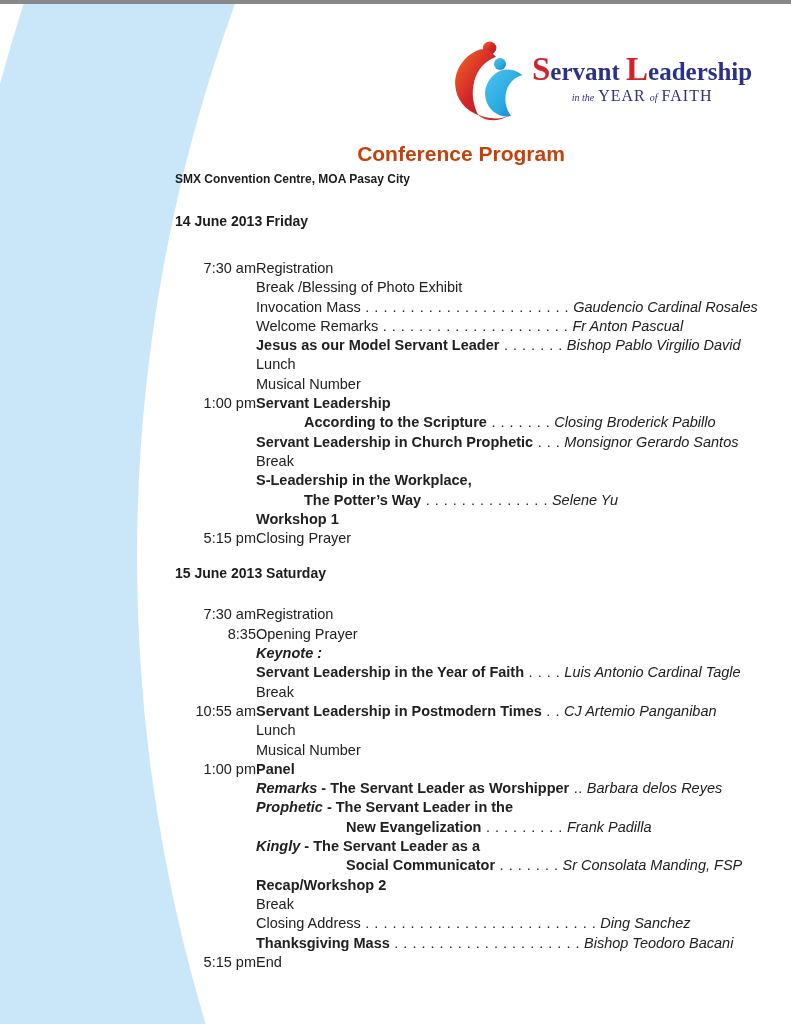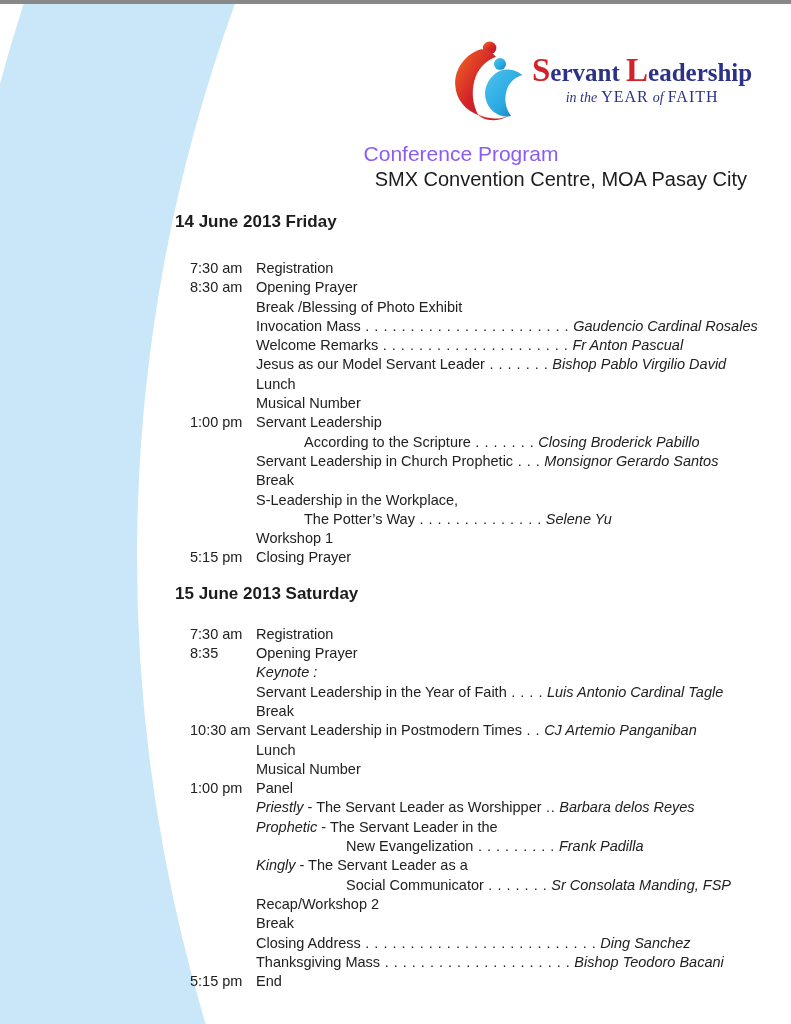--- a/index.html
+++ b/index.html
@@ -38,47 +38,47 @@
     white-space:nowrap;
   }
   .logo-name .cap { color:var(--red,#d2232a); font-size:33px; }
   .logo-tagline {
     font-family:"Liberation Serif", serif;
     color:var(--navy,#2b3187);
     font-size:16px; line-height:18px;
     white-space:nowrap;
     margin-top:-1px;
   }
-  .logo-tagline .script { font-style:italic; font-size:14px; }
+  .logo-tagline .script { font-style:italic; font-size:10px; }
   .logo-tagline .caps { letter-spacing:1px; }
   
   .content {
     position:absolute; left:175px; top:138px; width:585px;
     font-size:14.5px;
   }
   .doc-title {
-    text-align:center; font-weight:normal;
+    text-align:center; font-weight:bold;
     font-size:21px; line-height:24px;
-    width:572px; color:#8b5cf6;
+    width:572px; color:#c2410c;
   }
   .doc-subtitle {
-    text-align:right; font-weight:normal;
-    font-size:20px; line-height:22px; margin-top:2px;
+    text-align:left; font-weight:bold;
+    font-size:12px; line-height:22px; margin-top:2px;
     width:572px; color:#1c1c1c;
   }
   .day-section:nth-of-type(1) { margin-top:20px; }
   .day-section:nth-of-type(2) { margin-top:14px; }
-  .day-heading { font-weight:bold; font-size:17px; line-height:23px; color:#1c1c1c; }
+  .day-heading { font-weight:bold; font-size:14px; line-height:23px; color:#1c1c1c; }
   .day-section:nth-of-type(1) .rows { margin-top:26px; }
   .day-section:nth-of-type(2) .rows { margin-top:20px; }
   .row { line-height:19.3px; white-space:nowrap; padding-left:15px; }
-  .row .time { display:inline-block; width:66px; }
+  .row .time { display:inline-block; width:66px;text-align:right; }
   .row .ind1 { padding-left:48px; }
   .row .ind2 { padding-left:90px; }
-  .b { font-weight:normal; }
+  .b { font-weight:bold; }
   .i { font-style:italic; }
   .dots { letter-spacing:0.5px; }
   .speaker { font-style:italic; }
 </style>
 </head>
 <body>
 
 <div class="page">
 
   <div class="arc-band"></div>
@@ -110,21 +110,20 @@
   </div>
 
   <div class="content">
     <div class="doc-title">Conference Program</div>
     <div class="doc-subtitle">SMX Convention Centre, MOA Pasay City</div>
     <div id="schedule">
         <div class="day-section">
           <div class="day-heading">14 June 2013 Friday</div>
           <div class="rows">
             <div class="row"><span class="time">7:30 am</span><span><span>Registration</span></span></div>
-            <div class="row"><span class="time">8:30 am</span><span><span>Opening Prayer</span></span></div>
             <div class="row"><span class="time"></span><span><span>Break /Blessing of Photo Exhibit</span></span></div>
             <div class="row"><span class="time"></span><span><span>Invocation Mass</span><span class="dots">  . . . . . . . . . . . . . . . . . . . . . . .</span><span class="speaker"> Gaudencio Cardinal Rosales</span></span></div>
             <div class="row"><span class="time"></span><span><span>Welcome Remarks</span><span class="dots">  . . . . . . . . . . . . . . . . . . . . .</span><span class="speaker"> Fr Anton Pascual</span></span></div>
             <div class="row"><span class="time"></span><span><span class="b ">Jesus as our Model Servant Leader</span><span class="dots">  . . . . . . .</span><span class="speaker"> Bishop Pablo Virgilio David</span></span></div>
             <div class="row"><span class="time"></span><span><span>Lunch</span></span></div>
             <div class="row"><span class="time"></span><span><span>Musical Number</span></span></div>
             <div class="row"><span class="time">1:00 pm</span><span><span class="b ">Servant Leadership</span></span></div>
             <div class="row"><span class="time"></span><span class="ind1"><span class="b ">According to the Scripture</span><span class="dots">  . . . . . . .</span><span class="speaker"> Closing Broderick Pabillo</span></span></div>
             <div class="row"><span class="time"></span><span><span class="b ">Servant Leadership in Church Prophetic</span><span class="dots">  . . .</span><span class="speaker"> Monsignor Gerardo Santos</span></span></div>
             <div class="row"><span class="time"></span><span><span>Break</span></span></div>
@@ -135,25 +134,25 @@
           </div>
         </div>
         <div class="day-section">
           <div class="day-heading">15 June 2013 Saturday</div>
           <div class="rows">
             <div class="row"><span class="time">7:30 am</span><span><span>Registration</span></span></div>
             <div class="row"><span class="time">8:35</span><span><span>Opening Prayer</span></span></div>
             <div class="row"><span class="time"></span><span><span class="b i">Keynote :</span></span></div>
             <div class="row"><span class="time"></span><span><span class="b ">Servant Leadership in the Year of Faith</span><span class="dots">  . . . .</span><span class="speaker"> Luis Antonio Cardinal Tagle</span></span></div>
             <div class="row"><span class="time"></span><span><span>Break</span></span></div>
-            <div class="row"><span class="time">10:30 am</span><span><span class="b ">Servant Leadership in Postmodern Times</span><span class="dots">  . .</span><span class="speaker"> CJ Artemio Panganiban</span></span></div>
+            <div class="row"><span class="time">10:55 am</span><span><span class="b ">Servant Leadership in Postmodern Times</span><span class="dots">  . .</span><span class="speaker"> CJ Artemio Panganiban</span></span></div>
             <div class="row"><span class="time"></span><span><span>Lunch</span></span></div>
             <div class="row"><span class="time"></span><span><span>Musical Number</span></span></div>
             <div class="row"><span class="time">1:00 pm</span><span><span class="b ">Panel</span></span></div>
-            <div class="row"><span class="time"></span><span><span class="b i">Priestly</span><span class="b "> - The Servant Leader as Worshipper</span><span class="dots">  ..</span><span class="speaker"> Barbara delos Reyes</span></span></div>
+            <div class="row"><span class="time"></span><span><span class="b i">Remarks</span><span class="b "> - The Servant Leader as Worshipper</span><span class="dots">  ..</span><span class="speaker"> Barbara delos Reyes</span></span></div>
             <div class="row"><span class="time"></span><span><span class="b i">Prophetic</span><span class="b "> - The Servant Leader in the</span></span></div>
             <div class="row"><span class="time"></span><span class="ind2"><span class="b ">New Evangelization</span><span class="dots">  . . . . . . . . .</span><span class="speaker"> Frank Padilla</span></span></div>
             <div class="row"><span class="time"></span><span><span class="b i">Kingly</span><span class="b "> - The Servant Leader as a</span></span></div>
             <div class="row"><span class="time"></span><span class="ind2"><span class="b ">Social Communicator</span><span class="dots">  . . . . . . .</span><span class="speaker"> Sr Consolata Manding, FSP</span></span></div>
             <div class="row"><span class="time"></span><span><span class="b ">Recap/Workshop 2</span></span></div>
             <div class="row"><span class="time"></span><span><span>Break</span></span></div>
             <div class="row"><span class="time"></span><span><span>Closing Address</span><span class="dots">  . . . . . . . . . . . . . . . . . . . . . . . . . .</span><span class="speaker"> Ding Sanchez</span></span></div>
             <div class="row"><span class="time"></span><span><span class="b ">Thanksgiving Mass</span><span class="dots">  . . . . . . . . . . . . . . . . . . . . .</span><span class="speaker"> Bishop Teodoro Bacani</span></span></div>
             <div class="row"><span class="time">5:15 pm</span><span><span>End</span></span></div>
           </div>

